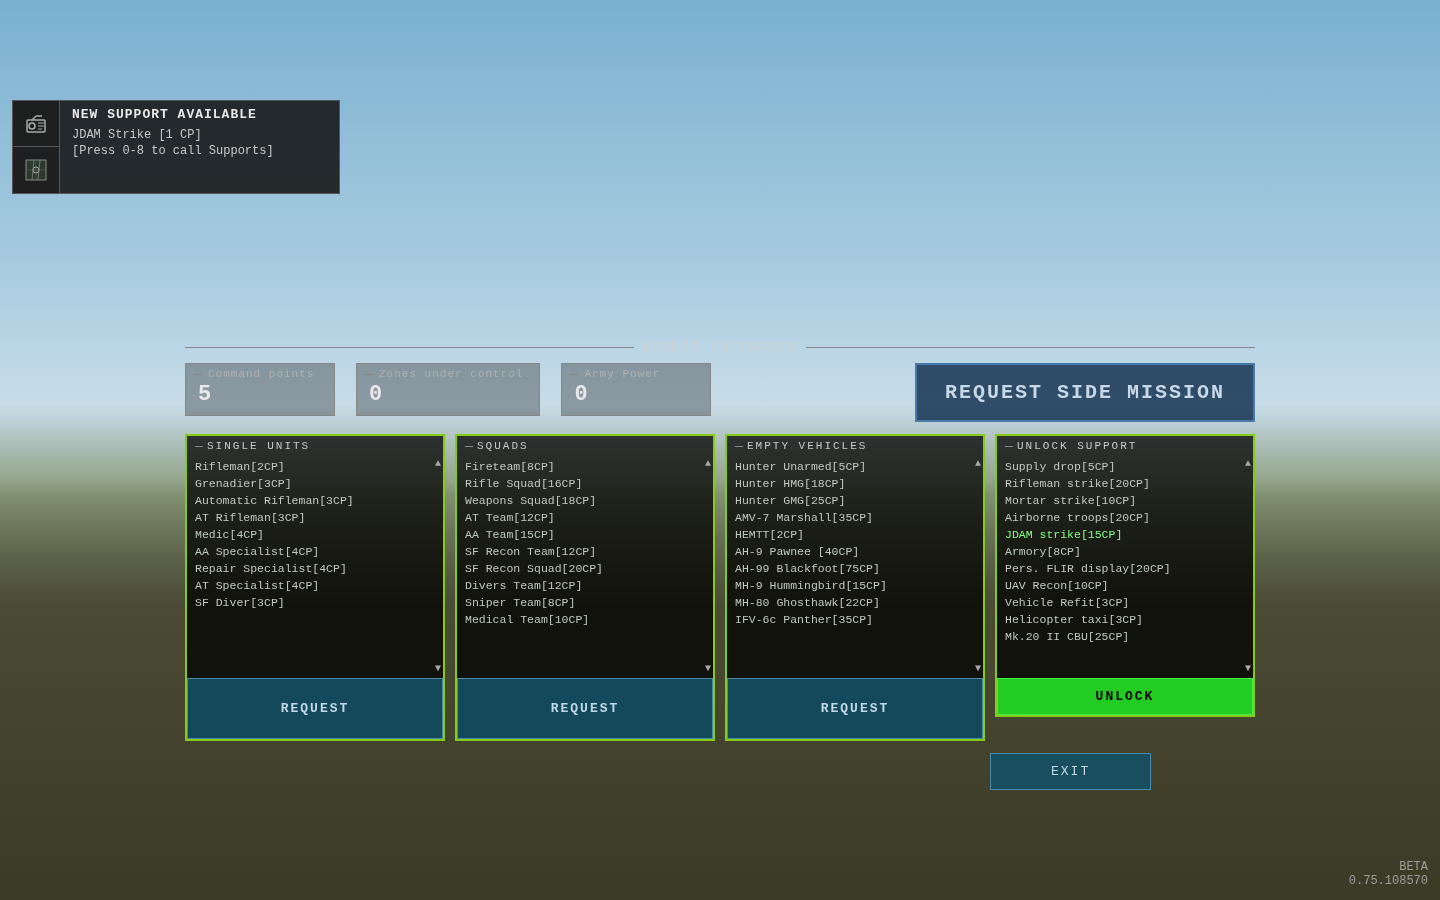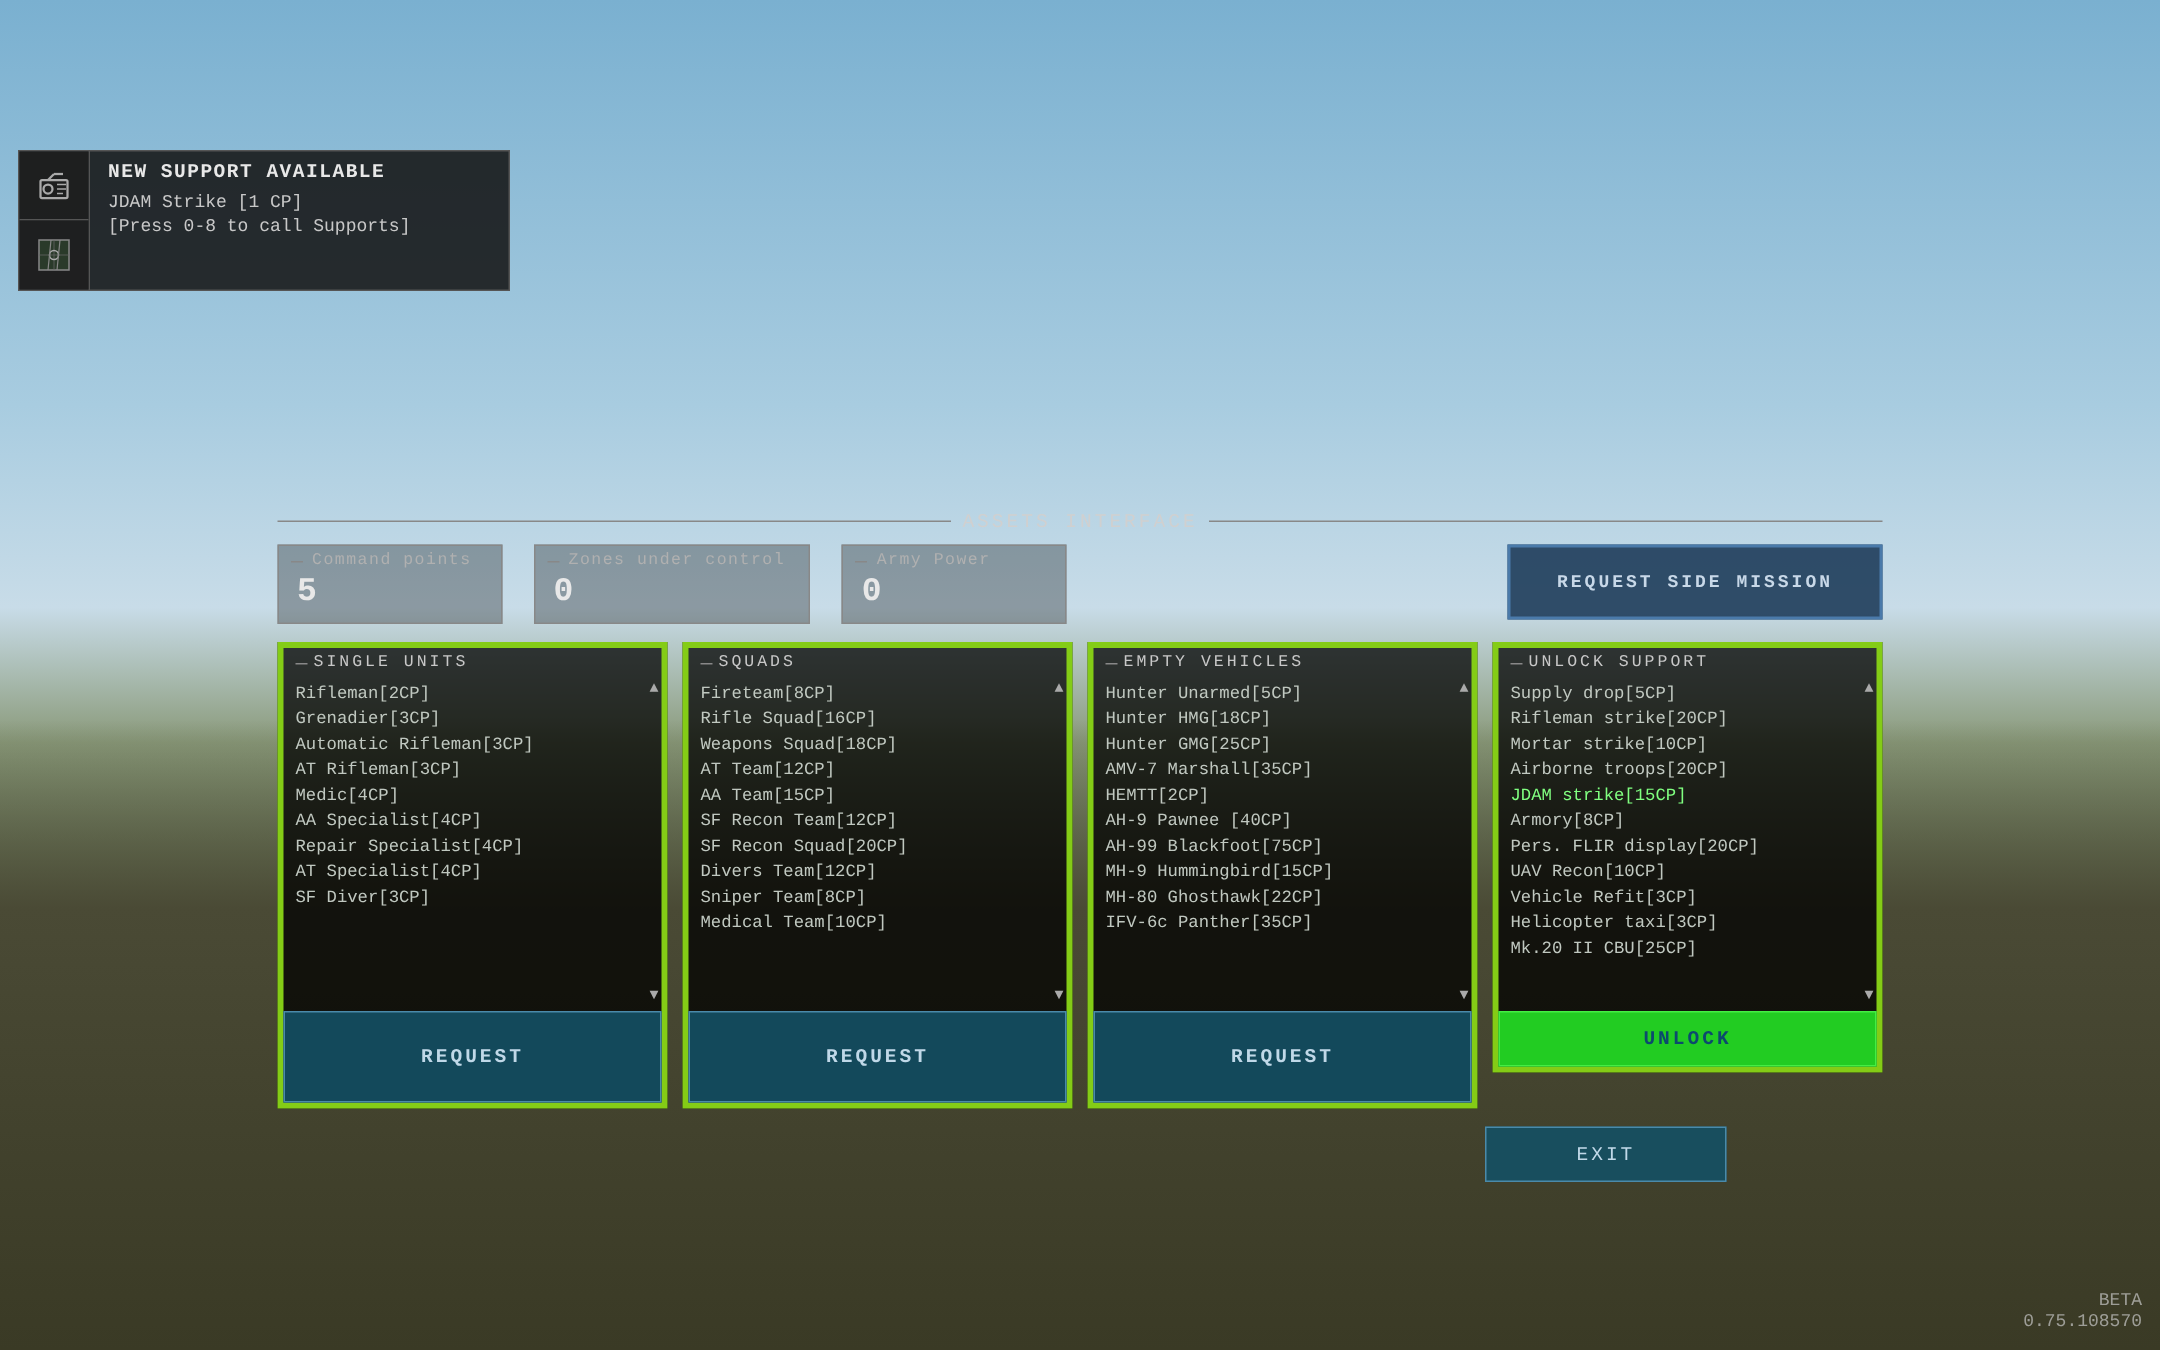--- a/index.html
+++ b/index.html
@@ -153,41 +153,41 @@
       color: #e8e8e8;
       font-size: 22px;
       font-weight: bold;
       padding-left: 4px;
     }
     .request-side-mission-btn {
       background: rgba(30,60,90,0.9);
       border: 2px solid #4a7aaa;
       color: #c8d8e8;
       font-family: 'Courier New', monospace;
-      font-size: 12px;
+      font-size: 20px;
       font-weight: bold;
       letter-spacing: 2px;
       padding: 16px 28px;
       cursor: pointer;
       min-width: 250px;
       margin-left: auto;
       display: flex;
       align-items: center;
       justify-content: center;
     }
 
     
     .panels-row {
       display: flex;
       gap: 10px;
       align-items: flex-start;
     }
     .panel {
       flex: 1;
-      border: 4px solid #84cc16;
+      border: 2px solid #84cc16;
       background: rgba(0,0,0,0.75);
     }
     .panel-title {
       color: #c8c8c8;
       font-size: 11px;
       letter-spacing: 2px;
       padding: 4px 8px;
       display: flex;
       align-items: center;
       gap: 4px;
@@ -245,21 +245,21 @@
       letter-spacing: 2px;
       padding: 22px;
       width: 100%;
       cursor: pointer;
       text-align: center;
       margin-top: 2px;
     }
     .unlock-btn {
       background: #22cc22;
       border: 1px solid #44ee44;
-      color: #0c4a6e;
+      color: #000000;
       font-family: 'Courier New', monospace;
       font-size: 13px;
       font-weight: bold;
       letter-spacing: 2px;
       padding: 10px;
       width: 100%;
       cursor: pointer;
       text-align: center;
       margin-top: 2px;
     }

